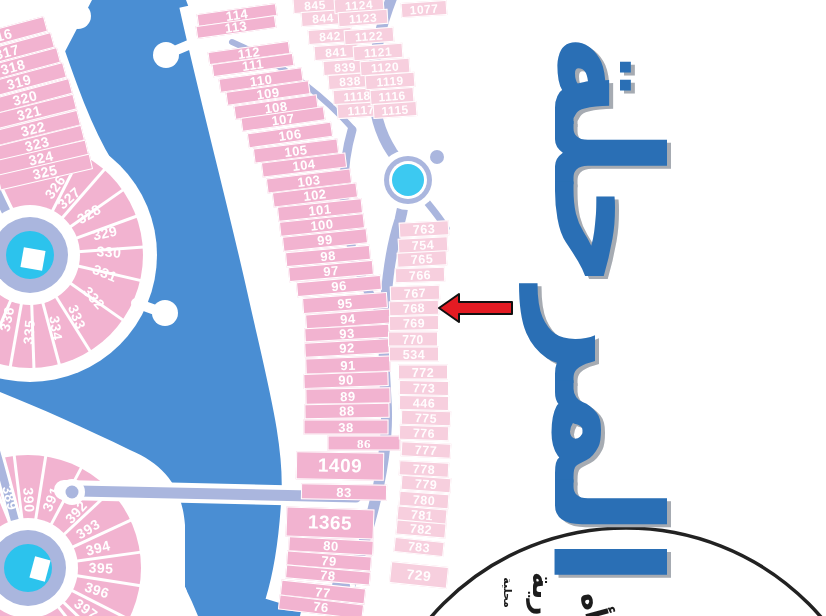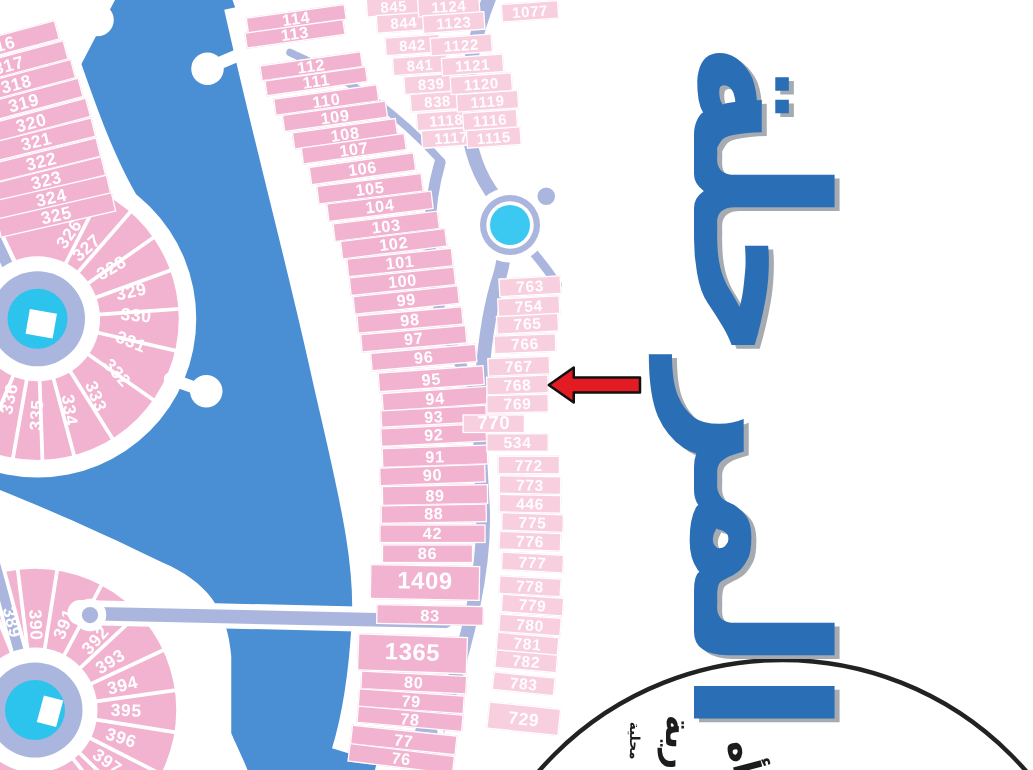--- a/index.html
+++ b/index.html
@@ -185,38 +185,38 @@
       <div class="cell pink" style="left: 331px; top: 271px; width: 85px; height: 15px; font-size: 13px; transform: translate(-50%, -50%) rotate(-5deg);">97</div>
       <div class="cell pink" style="left: 339px; top: 286px; width: 85px; height: 15px; font-size: 13px; transform: translate(-50%, -50%) rotate(-5deg);">96</div>
       <div class="cell pink" style="left: 345px; top: 303px; width: 85px; height: 16px; font-size: 13px; transform: translate(-50%, -50%) rotate(-4deg);">95</div>
       <div class="cell pink" style="left: 348px; top: 319px; width: 85px; height: 15px; font-size: 13px; transform: translate(-50%, -50%) rotate(-4deg);">94</div>
       <div class="cell pink" style="left: 347px; top: 333px; width: 85px; height: 14px; font-size: 13px; transform: translate(-50%, -50%) rotate(-3deg);">93</div>
       <div class="cell pink" style="left: 347px; top: 348px; width: 85px; height: 15px; font-size: 13px; transform: translate(-50%, -50%) rotate(-3deg);">92</div>
       <div class="cell pink" style="left: 348px; top: 365px; width: 85px; height: 16px; font-size: 13px; transform: translate(-50%, -50%) rotate(-2deg);">91</div>
       <div class="cell pink" style="left: 346px; top: 380px; width: 85px; height: 15px; font-size: 13px; transform: translate(-50%, -50%) rotate(-2deg);">90</div>
       <div class="cell pink" style="left: 348px; top: 396px; width: 85px; height: 16px; font-size: 13px; transform: translate(-50%, -50%) rotate(-1deg);">89</div>
       <div class="cell pink" style="left: 347px; top: 411px; width: 85px; height: 15px; font-size: 13px; transform: translate(-50%, -50%) rotate(-1deg);">88</div>
-      <div class="cell pink" style="left: 346px; top: 427px; width: 85px; height: 15px; font-size: 13px; transform: translate(-50%, -50%) rotate(0deg);">42</div>
-      <div class="cell pink" style="left: 342px; top: 443px; width: 73px; height: 15px; font-size: 13px; transform: translate(-50%, -50%) rotate(0deg);">86</div>
+      <div class="cell pink" style="left: 346px; top: 427px; width: 85px; height: 15px; font-size: 13px; transform: translate(-50%, -50%) rotate(0deg);">38</div>
+      <div class="cell pink" style="left: 364px; top: 443px; width: 73px; height: 15px; font-size: 13px; transform: translate(-50%, -50%) rotate(0deg); font-family: Liberation Serif, serif;">86</div>
       <div class="cell pink" style="left: 340px; top: 466px; width: 88px; height: 28px; font-size: 19px; transform: translate(-50%, -50%) rotate(1deg);">1409</div>
       <div class="cell pink" style="left: 344px; top: 492px; width: 86px; height: 16px; font-size: 13px; transform: translate(-50%, -50%) rotate(1deg);">83</div>
       <div class="cell pink" style="left: 330px; top: 523px; width: 88px; height: 30px; font-size: 19px; transform: translate(-50%, -50%) rotate(2deg);">1365</div>
       <div class="cell pink" style="left: 331px; top: 546px; width: 85px; height: 15px; font-size: 13px; transform: translate(-50%, -50%) rotate(3deg);">80</div>
       <div class="cell pink" style="left: 329px; top: 561px; width: 85px; height: 15px; font-size: 13px; transform: translate(-50%, -50%) rotate(4deg);">79</div>
       <div class="cell pink" style="left: 328px; top: 575px; width: 85px; height: 14px; font-size: 13px; transform: translate(-50%, -50%) rotate(5deg);">78</div>
       <div class="cell pink" style="left: 323px; top: 592px; width: 85px; height: 16px; font-size: 13px; transform: translate(-50%, -50%) rotate(6deg);">77</div>
       <div class="cell pink" style="left: 321px; top: 607px; width: 85px; height: 15px; font-size: 13px; transform: translate(-50%, -50%) rotate(7deg);">76</div>
       <div class="cell pale" style="left: 424px; top: 229px; width: 50px; height: 15px; font-size: 12.5px; transform: translate(-50%, -50%) rotate(-3deg);">763</div>
       <div class="cell pale" style="left: 423px; top: 245px; width: 50px; height: 15px; font-size: 12.5px; transform: translate(-50%, -50%) rotate(-3deg);">754</div>
       <div class="cell pale" style="left: 422px; top: 259px; width: 50px; height: 15px; font-size: 12.5px; transform: translate(-50%, -50%) rotate(-3deg);">765</div>
       <div class="cell pale" style="left: 420px; top: 275px; width: 50px; height: 15px; font-size: 12.5px; transform: translate(-50%, -50%) rotate(-2deg);">766</div>
       <div class="cell pale" style="left: 415px; top: 293px; width: 50px; height: 15px; font-size: 12.5px; transform: translate(-50%, -50%) rotate(-2deg);">767</div>
       <div class="cell pale" style="left: 414px; top: 308px; width: 50px; height: 15px; font-size: 12.5px; transform: translate(-50%, -50%) rotate(-2deg);">768</div>
       <div class="cell pale" style="left: 414px; top: 323px; width: 50px; height: 15px; font-size: 12.5px; transform: translate(-50%, -50%) rotate(-1deg);">769</div>
-      <div class="cell pale" style="left: 395px; top: 339px; width: 50px; height: 15px; font-size: 15px; transform: translate(-50%, -50%) rotate(0deg);">770</div>
+      <div class="cell pale" style="left: 413px; top: 339px; width: 50px; height: 15px; font-size: 12px; transform: translate(-50%, -50%) rotate(0deg);">770</div>
       <div class="cell pale" style="left: 414px; top: 354px; width: 50px; height: 15px; font-size: 12.5px; transform: translate(-50%, -50%) rotate(0deg);">534</div>
       <div class="cell pale" style="left: 423px; top: 372px; width: 50px; height: 15px; font-size: 12.5px; transform: translate(-50%, -50%) rotate(0deg);">772</div>
       <div class="cell pale" style="left: 424px; top: 388px; width: 50px; height: 15px; font-size: 12.5px; transform: translate(-50%, -50%) rotate(1deg);">773</div>
       <div class="cell pale" style="left: 424px; top: 403px; width: 50px; height: 15px; font-size: 12.5px; transform: translate(-50%, -50%) rotate(1deg);">446</div>
       <div class="cell pale" style="left: 426px; top: 418px; width: 50px; height: 15px; font-size: 12.5px; transform: translate(-50%, -50%) rotate(2deg);">775</div>
       <div class="cell pale" style="left: 424px; top: 433px; width: 50px; height: 15px; font-size: 12.5px; transform: translate(-50%, -50%) rotate(2deg);">776</div>
       <div class="cell pale" style="left: 426px; top: 450px; width: 50px; height: 15px; font-size: 12.5px; transform: translate(-50%, -50%) rotate(3deg);">777</div>
       <div class="cell pale" style="left: 424px; top: 469px; width: 50px; height: 15px; font-size: 12.5px; transform: translate(-50%, -50%) rotate(3deg);">778</div>
       <div class="cell pale" style="left: 426px; top: 484px; width: 50px; height: 15px; font-size: 12.5px; transform: translate(-50%, -50%) rotate(4deg);">779</div>
       <div class="cell pale" style="left: 424px; top: 500px; width: 50px; height: 15px; font-size: 12.5px; transform: translate(-50%, -50%) rotate(4deg);">780</div>

